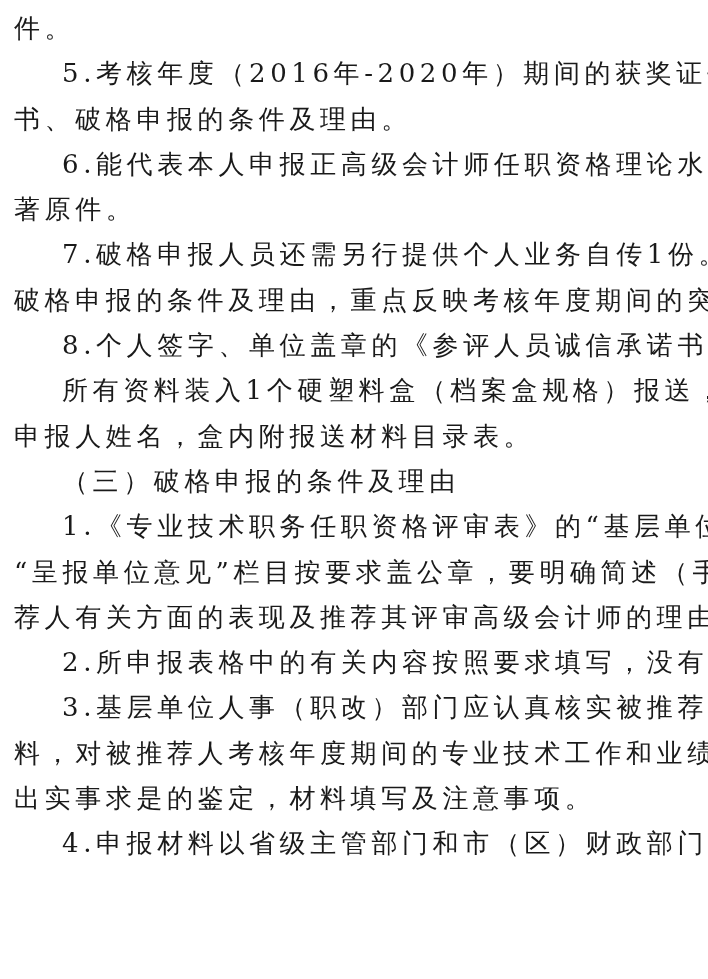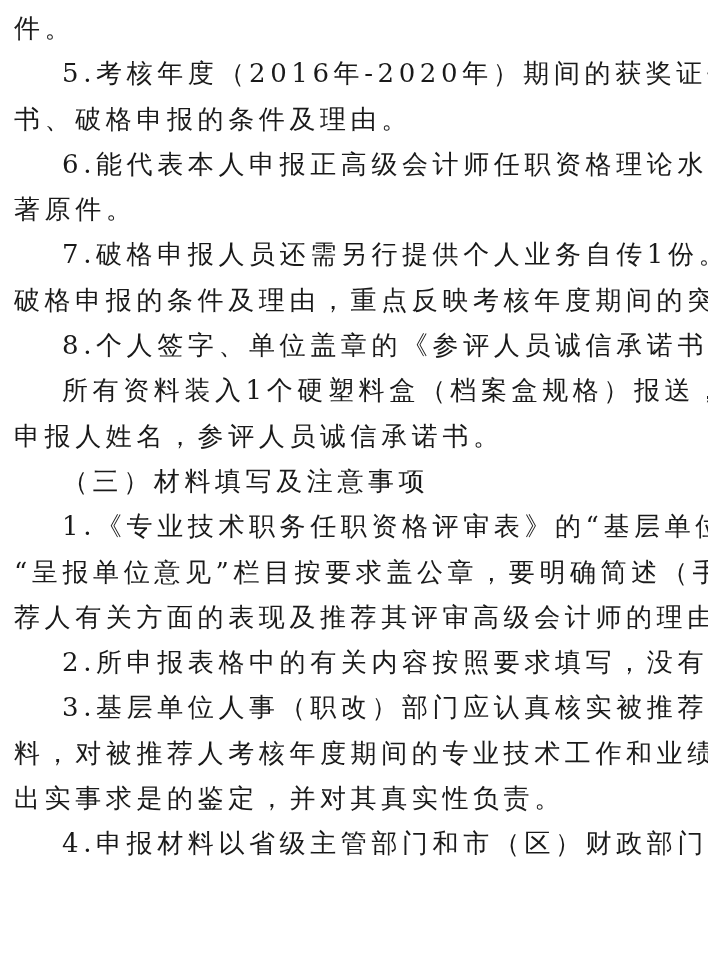--- a/index.html
+++ b/index.html
@@ -43,24 +43,24 @@
 <div class="page">
   <div class="line last">件。</div>
   <div class="line indent">5.考核年度（2016年-2020年）期间的获奖证书、专利证</div>
   <div class="line last">书、破格申报的条件及理由。</div>
   <div class="line indent">6.能代表本人申报正高级会计师任职资格理论水平的论文论</div>
   <div class="line last">著原件。</div>
   <div class="line indent">7.破格申报人员还需另行提供个人业务自传1份。主要说明</div>
   <div class="line">破格申报的条件及理由，重点反映考核年度期间的突出工作及业</div>
   <div class="line indent">8.个人签字、单位盖章的《参评人员诚信承诺书》1份（见</div>
   <div class="line indent">所有资料装入1个硬塑料盒（档案盒规格）报送，盒上注明</div>
-  <div class="line last">申报人姓名，参评人员诚信承诺书。</div>
-  <div class="line indent last">（三）材料填写及注意事项</div>
+  <div class="line last">申报人姓名，盒内附报送材料目录表。</div>
+  <div class="line indent last">（三）破格申报的条件及理由</div>
   <div class="line indent">1.《专业技术职务任职资格评审表》的“基层单位意见”和</div>
   <div class="line">“呈报单位意见”栏目按要求盖公章，要明确简述（手写）被推</div>
   <div class="line last">荐人有关方面的表现及推荐其评审高级会计师的理由。</div>
   <div class="line indent">2.所申报表格中的有关内容按照要求填写，没有特殊规定的</div>
   <div class="line indent">3.基层单位人事（职改）部门应认真核实被推荐人的有关材</div>
   <div class="line">料，对被推荐人考核年度期间的专业技术工作和业绩成果总结作</div>
-  <div class="line last">出实事求是的鉴定，并对其真实性负责。</div>
+  <div class="line last">出实事求是的鉴定，材料填写及注意事项。</div>
   <div class="line indent">4.申报材料以省级主管部门和市（区）财政部门为单位，一</div>
 
 </div>
 
 </body></html>

